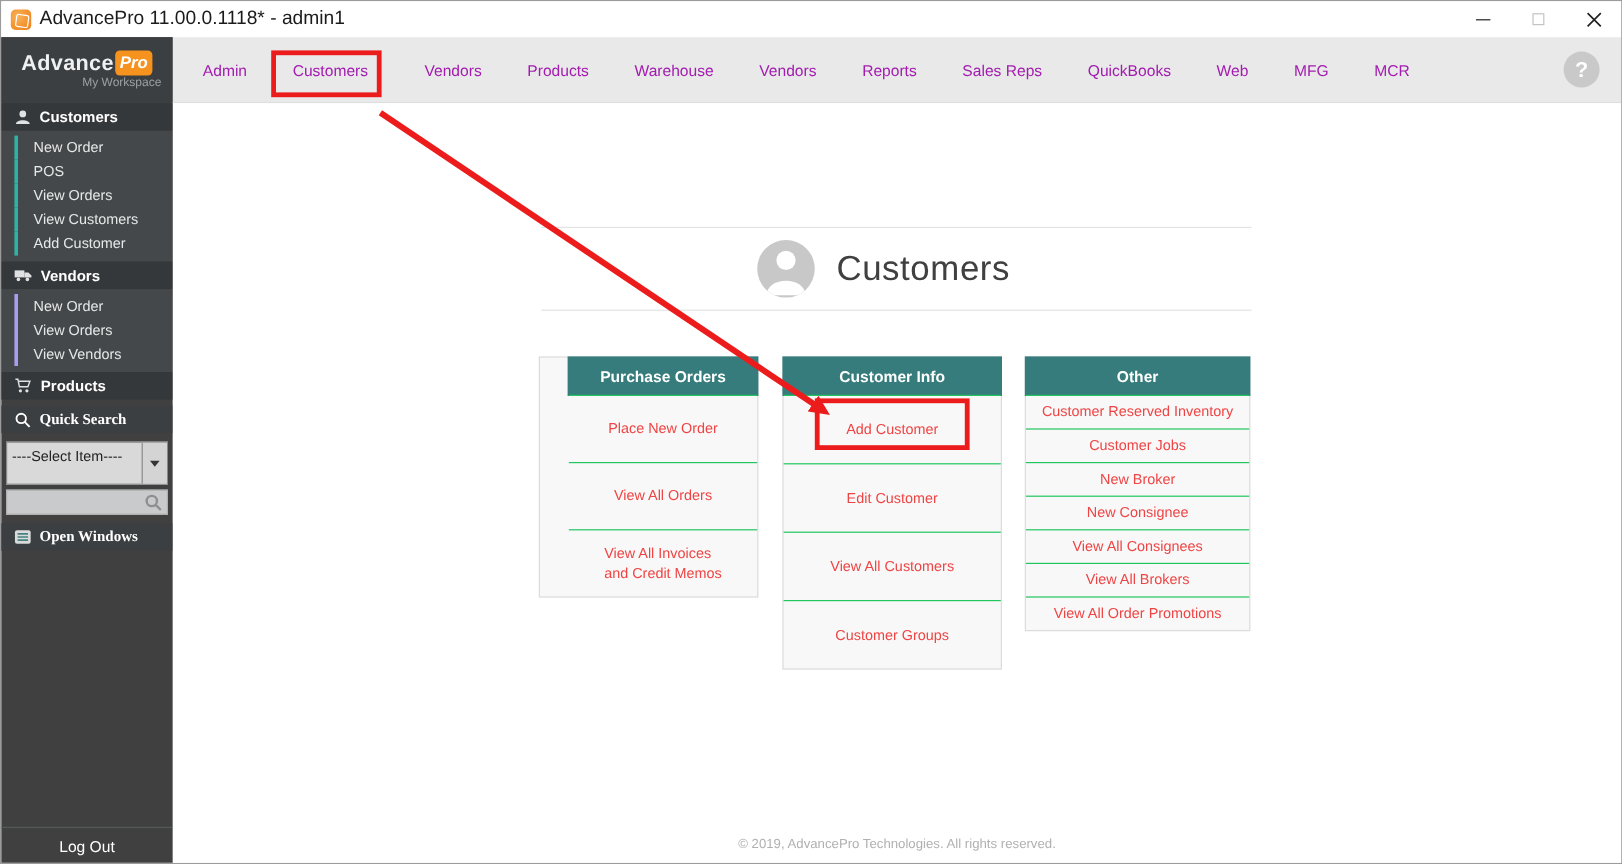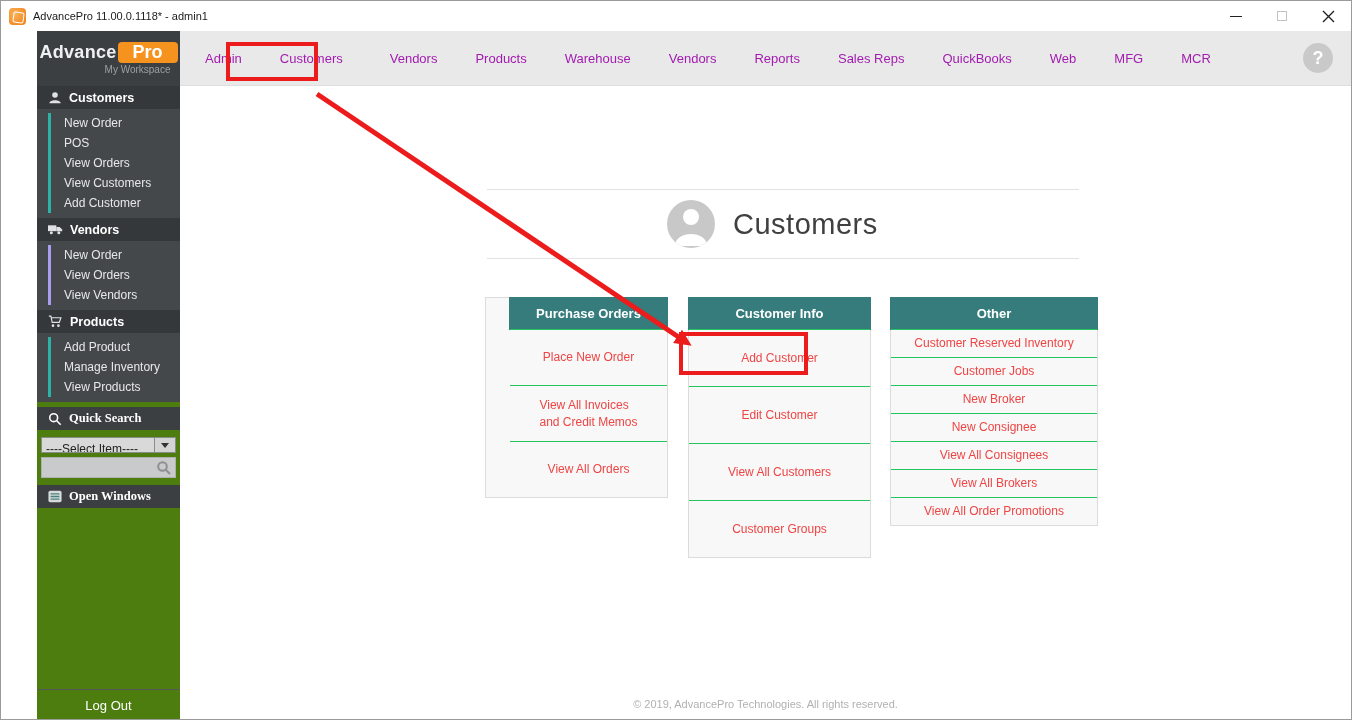--- a/index.html
+++ b/index.html
@@ -5,44 +5,44 @@
   * { box-sizing: border-box; margin: 0; padding: 0; }
   html,body { width:1352px; height:720px; }
   body { font-family: "Liberation Sans", sans-serif; background:#fff; }
 
   .window { position:relative; width:1352px; height:720px; background:#fff; border:1px solid #9b9b9b; overflow:hidden; }
 
   
   .titlebar { height:30px; background:#ffffff; display:flex; align-items:center; padding-left:8px; }
   .app-logo-icon { width:17px; height:17px; border-radius:4px; background:radial-gradient(circle at 35% 35%, #f9b25a, #ef7d12); margin-right:7px; position:relative; }
   .app-logo-icon:after { content:""; position:absolute; left:4px; top:4px; width:9px; height:9px; border:1.5px solid #fff; border-radius:2px; transform:rotate(8deg); }
-  .title-text { font-size:11px; color:#1b1b1b; }
+  .title-text { font-size:16px; color:#1b1b1b; }
   .win-controls { margin-left:auto; display:flex; height:100%; }
   .win-btn { width:46px; height:100%; display:flex; align-items:center; justify-content:center; cursor:pointer; }
   .min-glyph { width:12px; height:0; border-top:1.6px solid #222; display:block; }
   .max-glyph { width:10px; height:10px; border:1.2px solid #c4c4c4; display:block; }
 
   
   .app { display:flex; height:689px; }
 
   
-  .sidebar { width:143px; min-width:143px; background:#4d7c0f; color:#e6e8e9; display:flex; flex-direction:column; font-size:12px;margin-left:36px; }
+  .sidebar { width:143px; min-width:143px; background:#404040; color:#e6e8e9; display:flex; flex-direction:column; font-size:12px; }
   .logo-block { height:55px; display:flex; flex-direction:column; justify-content:center; align-items:center; background:#3c3f41; }
   .logo-line { display:flex; align-items:center; }
   .logo-advance { color:#eef0f1; font-size:18px; font-weight:bold; letter-spacing:0.3px; }
-  .logo-pro { background:#f6921e; color:#fff; font-size:18px; font-weight:bold; border-radius:4px; padding:0 15px; margin-left:1px; line-height:21px; }
+  .logo-pro { background:#f6921e; color:#fff; font-size:14px; font-weight:bold; border-radius:4px; padding:0 4px; margin-left:1px; line-height:21px;font-style:italic; }
   .logo-sub { width:124px; text-align:right; color:#9aa0a3; font-size:10px; margin-top:1px; }
 
   .side-header { height:23px; display:flex; align-items:center; gap:7px; padding-left:11px; background:#35383a; font-weight:bold; font-size:12.5px; color:#fff; }
   .side-header.plain { background:#3c3f41; margin-top:5px;font-family:Liberation Serif, serif; }
   .side-items { background:#45484a; padding:4px 0 5px 0; }
   .side-item { height:20px; line-height:20px; margin-left:11px; border-left:3px solid #2db3a6; padding-left:13px; color:#e6e8e9; cursor:pointer; white-space:nowrap; }
   .side-items.vendors .side-item { border-left-color:#a99df0; }
 
-  .qs-select { margin:7px 4px 2px 4px; height:16px; background:#d9d9d9; border:1px solid #8a8a8a; display:flex; align-items:stretch; cursor:pointer; }
+  .qs-select { margin:7px 4px 2px 4px; height:36px; background:#d9d9d9; border:1px solid #8a8a8a; display:flex; align-items:stretch; cursor:pointer; }
   .qs-select-value { flex:1; font-size:12px; color:#222; line-height:22px; padding-left:4px; overflow:hidden; white-space:nowrap; }
   .qs-select-btn { width:21px; border-left:1px solid #8a8a8a; background:#d4d4d4; display:flex; align-items:center; justify-content:center; }
   .chevron-down { width:0; height:0; border-left:4px solid transparent; border-right:4px solid transparent; border-top:5px solid #333; }
   .qs-search { margin:2px 4px 0 4px; height:21px; background:#c9cacb; border:1px solid #b0b0b0; position:relative; }
   .qs-search input { width:100%; height:100%; border:none; background:transparent; outline:none; padding:0 22px 0 5px; font-size:12px; color:#333; }
   .qs-search svg { position:absolute; right:3px; top:2px; }
 
   .side-spacer { flex:1; }
   .logout { border-top:1px solid #56595b; height:31px; display:flex; align-items:center; justify-content:center; color:#fff; font-size:13px; cursor:pointer; }
 
@@ -56,21 +56,21 @@
   .rule { position:absolute; left:307px; width:592px; border-top:1px solid #e3e3e3; }
   .avatar { position:absolute; left:487px; top:114px; width:48px; height:48px; border-radius:50%; background:#c8c8c8; overflow:hidden; }
   .page-title { position:absolute; left:553px; top:122px; font-size:29px; color:#404040; letter-spacing:0.5px; }
 
   .card { position:absolute; top:211px; border:1px solid #dcdcdc; background:#f8f8f8; }
   .card-header { height:33px; background:#367c7c; color:#fff; font-weight:bold; font-size:13px; display:flex; align-items:center; justify-content:center; margin:-1px; }
   .card-row { display:flex; align-items:center; justify-content:center; text-align:left; font-size:12px; color:#ef4444; border-top:1px solid #22c55e; cursor:pointer; white-space:pre-line; line-height:1.35; }
   .card-row:first-of-type { border-top:none; }
   .card.c1 { left:305px; width:183px;padding-left:24px; } .card.c1 .card-row { height:56px; }
   .card.c2 { left:508px; width:183px; } .card.c2 .card-row { height:57px; }
-  .card.c3 { left:710px; width:208px; } .card.c3 .card-row { height:28px; }
+  .card.c3 { left:710px; width:188px; } .card.c3 .card-row { height:28px; }
 
   .footer { position:absolute; left:0; right:0; top:612px; text-align:center; font-size:11px; color:#b1b1b1; }
 
   
   .anno-box { position:absolute; border:4px solid #ec1c1c; pointer-events:none; }
   .anno-box.customers-tab { left:225px; top:41px; width:92px; height:39px; }
   .anno-box.add-customer { left:678px; top:331px; width:129px; height:43px; }
   .anno-arrow { position:absolute; left:0; top:0; pointer-events:none; }
 
   .icon { display:inline-flex; align-items:center; justify-content:center; }
@@ -140,25 +140,20 @@
       </div>
 
       <div class="side-header">
         <svg class="icon" width="15" height="13" viewBox="0 0 18 15">
           <path d="M1,1 h2.5 l1.5,7.5 h8.5 l2-5.5 h-11" fill="none" stroke="#dfe1e2" stroke-width="1.4"></path>
           <circle cx="6" cy="12.5" r="1.6" fill="#dfe1e2"></circle>
             <circle cx="12.5" cy="12.5" r="1.6" fill="#dfe1e2"></circle>
         </svg>
         <span>Products</span>
       </div>
-      <div class="side-items">
-        <div class="side-item">Add Product</div>
-        <div class="side-item">Manage Inventory</div>
-        <div class="side-item">View Products</div>
-      </div>
 
       <div class="side-header plain">
         <svg class="icon" width="14" height="14" viewBox="0 0 16 16">
           <circle cx="6.5" cy="6.5" r="4.5" fill="none" stroke="#fff" stroke-width="1.8"></circle>
             <path d="M10,10 L14.5,14.5" stroke="#fff" stroke-width="1.8"></path>
         </svg>
         <span>Quick Search</span>
       </div>
       <div class="qs-select">
         <span class="qs-select-value">----Select Item----</span>
@@ -210,23 +205,23 @@
               <circle cx="24" cy="17" r="8" fill="#fff"></circle>
               <path d="M8,46 C8,30 40,30 40,46 Z" fill="#fff"></path>
             </svg>
         </div>
         <div class="page-title">Customers</div>
         <div class="rule" style="top:172px;"></div>
 
         <div class="card c1">
           <div class="card-header">Purchase Orders</div>
           <div class="card-row">Place New Order</div>
+          <div class="card-row">View All Orders</div>
           <div class="card-row">View All Invoices
 and Credit Memos</div>
-          <div class="card-row">View All Orders</div>
         </div>
 
         <div class="card c2">
           <div class="card-header">Customer Info</div>
           <div class="card-row">Add Customer</div>
           <div class="card-row">Edit Customer</div>
           <div class="card-row">View All Customers</div>
           <div class="card-row">Customer Groups</div>
         </div>
 

